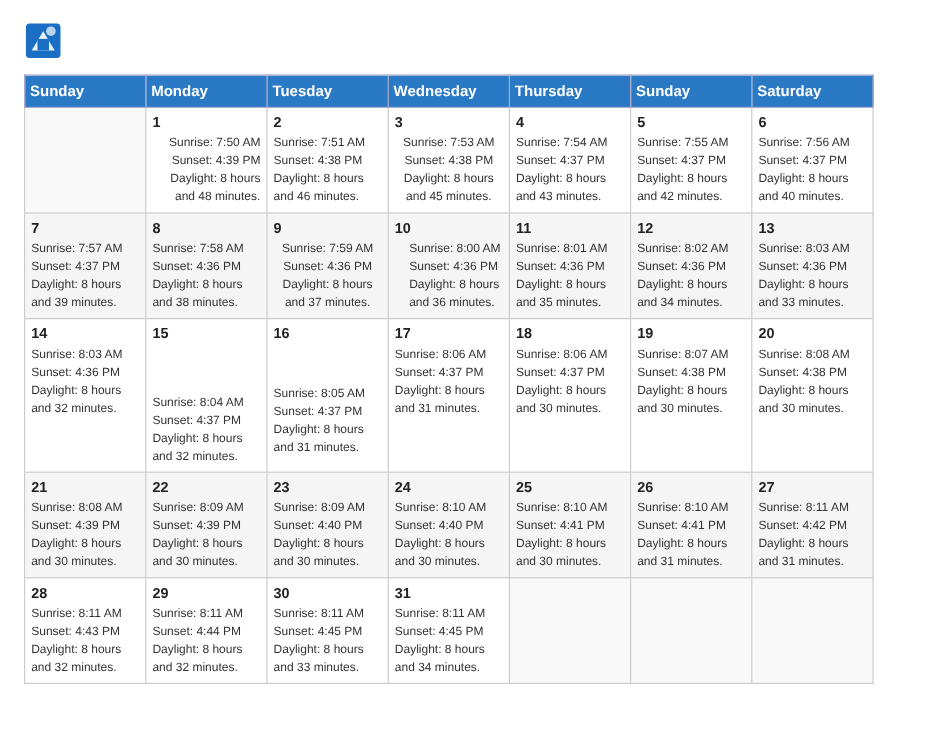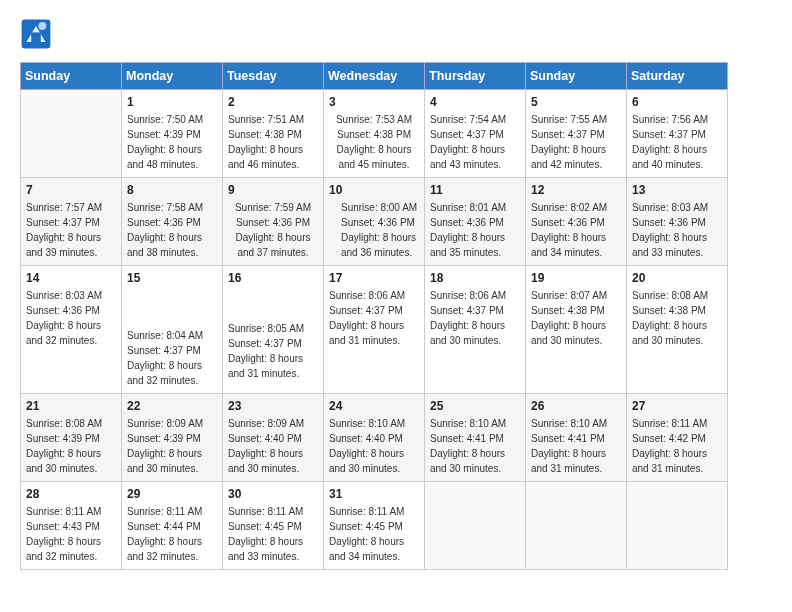--- a/index.html
+++ b/index.html
@@ -129,21 +129,21 @@
           <th>Thursday</th>
           <th>Sunday</th>
           <th>Saturday</th>
         </tr>
     </thead>
     <tbody id="calendar-body">
     <tr>
           <td class="empty-cell"></td>
           <td>
             <div class="day-number">1</div>
-            <div class="day-info" style="white-space: pre-line;">Sunrise: 7:50 AM
+            <div class="day-info" style="white-space: pre-line; text-align: right;">Sunrise: 7:50 AM
 Sunset: 4:39 PM
 Daylight: 8 hours
 and 48 minutes.</div>
           </td>
           <td>
             <div class="day-number">2</div>
             <div class="day-info" style="white-space: pre-line;">Sunrise: 7:51 AM
 Sunset: 4:38 PM
 Daylight: 8 hours
 and 46 minutes.</div>

